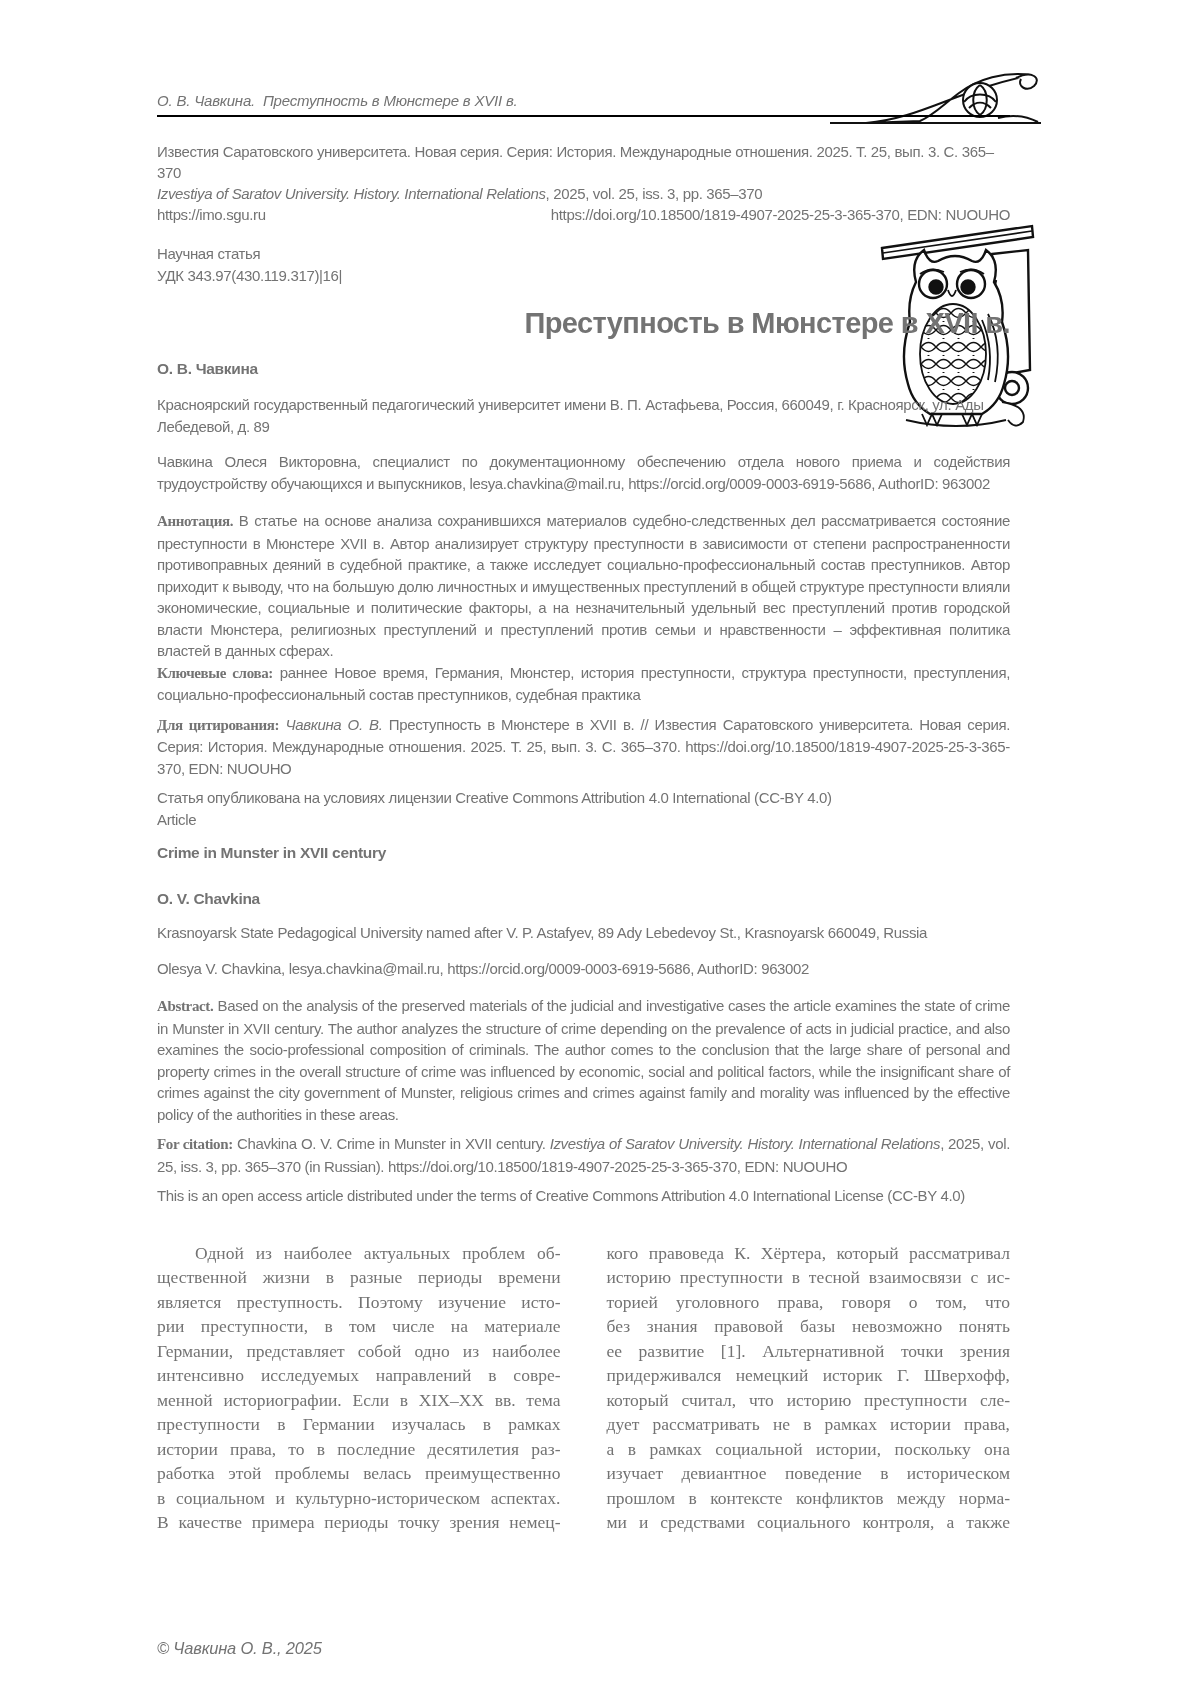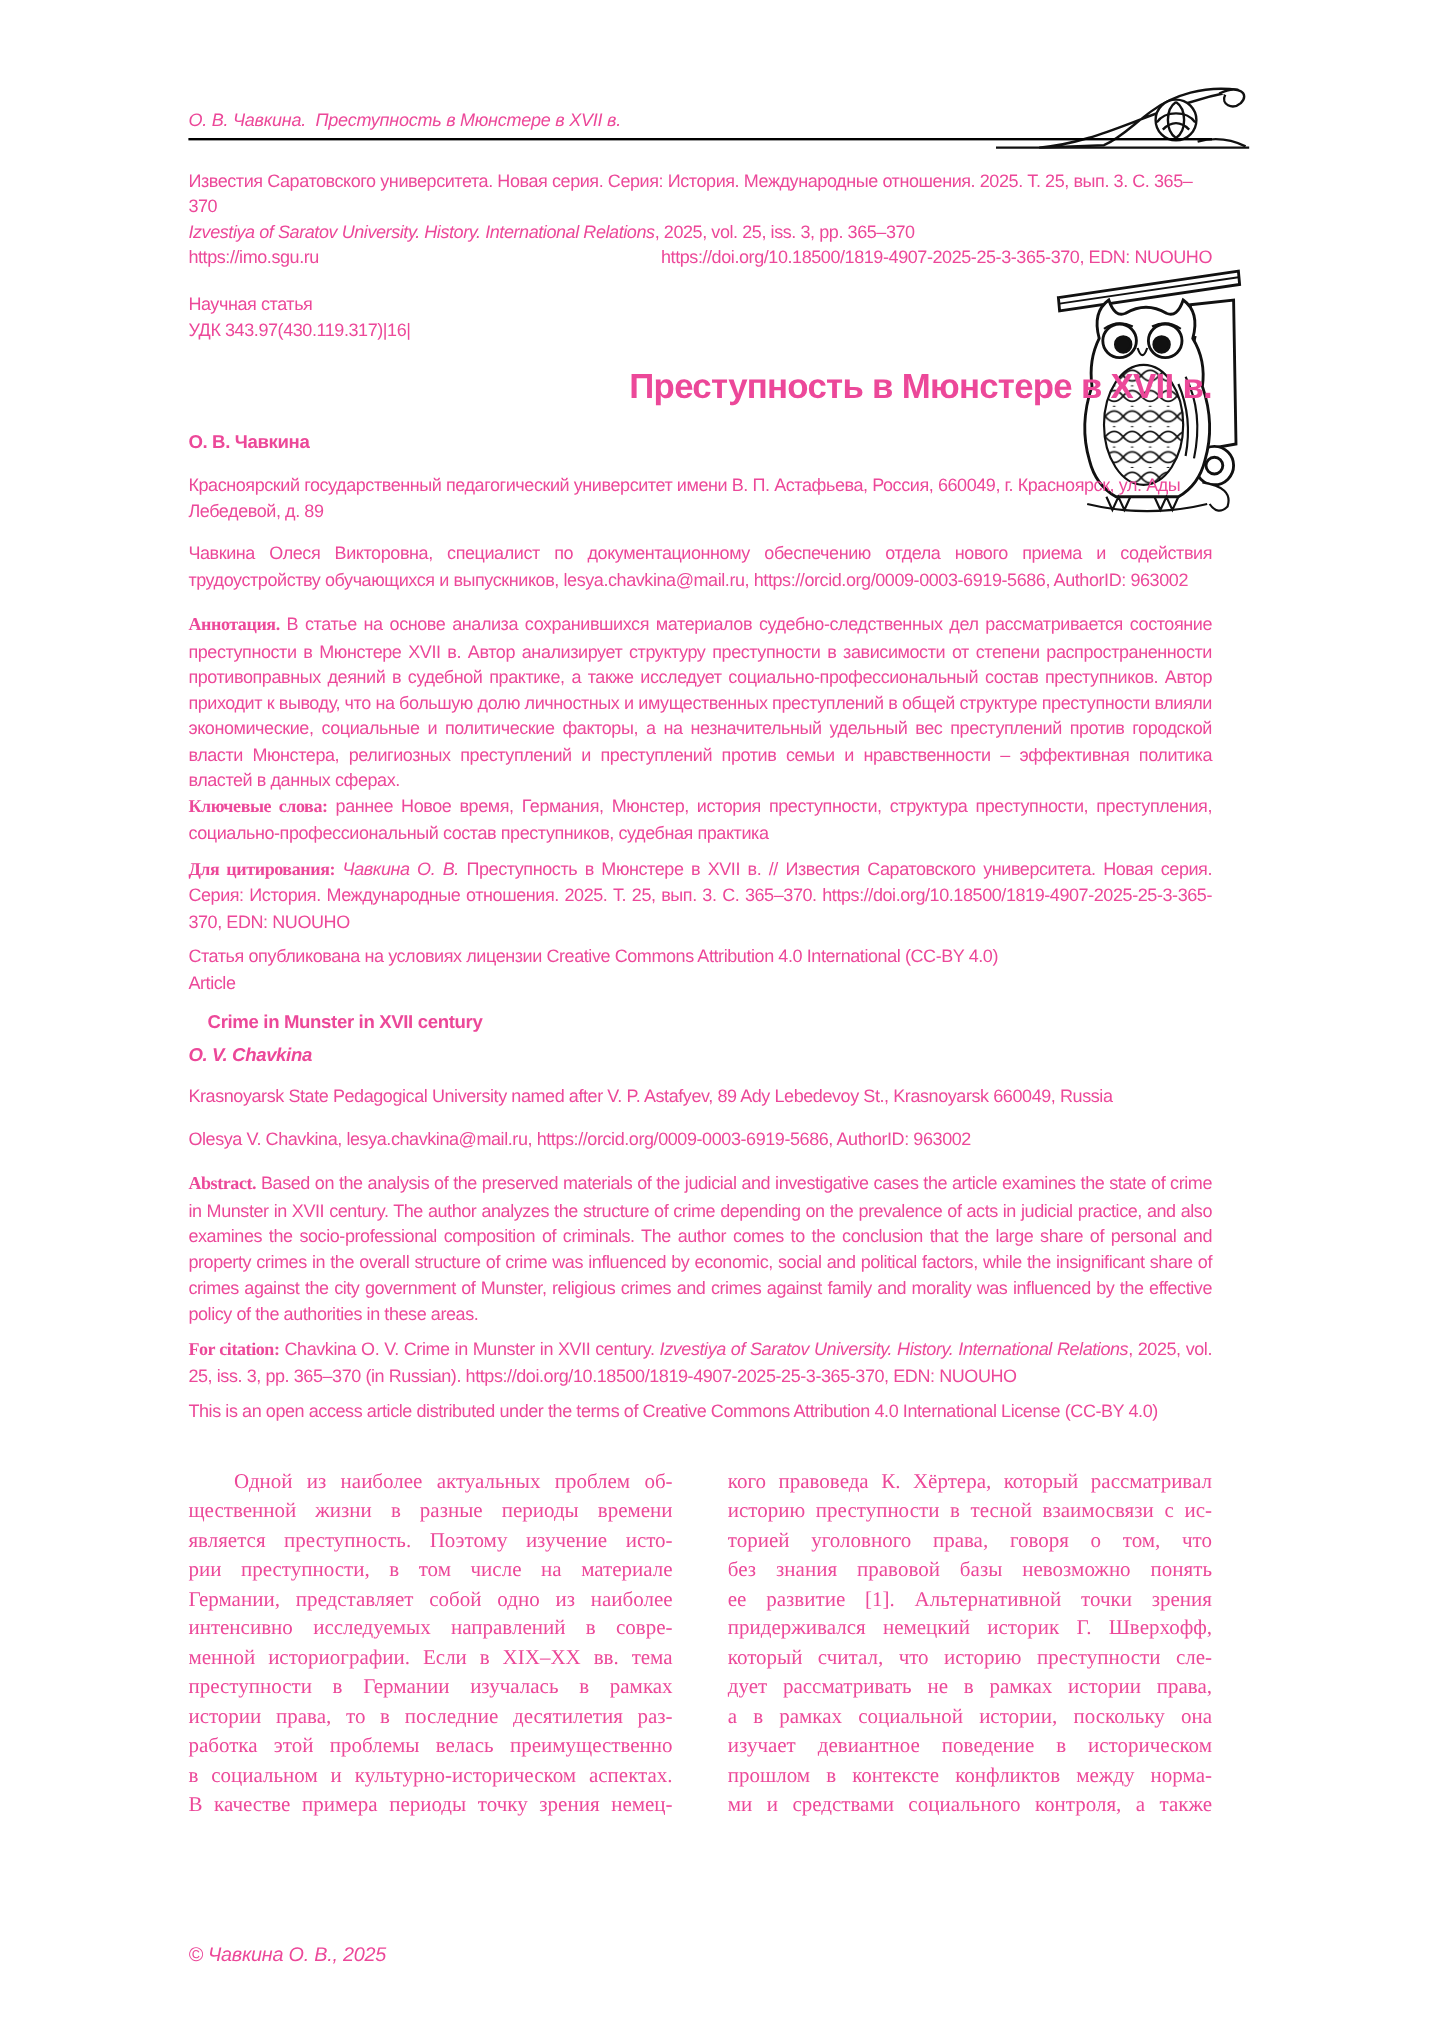--- a/index.html
+++ b/index.html
@@ -1,17 +1,17 @@
 <!DOCTYPE html>
 <html><head>
 <meta charset="utf-8">
 <style>
   html,body{margin:0;padding:0;background:#e8e8e8;}
   .sheet{position:relative;width:1200px;height:1697px;background:#ffffff;overflow:hidden;
-         font-family:"Liberation Sans",sans-serif;color:#ec4899;}
+         font-family:"Liberation Sans",sans-serif;color:#737373;}
   .content{position:absolute;left:157px;top:0;width:853px;}
   .running-head{margin-top:92px;font-style:italic;font-size:15px;letter-spacing:-0.2px;white-space:pre-wrap;}
   .rule{margin-top:6px;border-top:2.2px solid #000;height:0;}
   .masthead{margin-top:24px;font-size:15px;line-height:21px;letter-spacing:-0.35px;}
   .masthead .row3{display:flex;justify-content:space-between;}
   .meta{font-size:15px;line-height:21.5px;letter-spacing:-0.35px;margin:0;}
   .just{text-align:justify;}
   .small-gap{margin-top:8px;}
   .mid-gap{margin-top:14px;}
   .big-gap{}
@@ -115,23 +115,23 @@
     <p class="meta just" style="margin-top:16px;"><b>Аннотация.</b><span> В статье на основе анализа сохранившихся материалов судебно-следственных дел рассматривается состояние преступности в Мюнстере XVII в. Автор анализирует структуру преступности в зависимости от степени распространенности противоправных деяний в судебной практике, а также исследует социально-профессиональный состав преступников. Автор приходит к выводу, что на большую долю личностных и имущественных преступлений в общей структуре преступности влияли экономические, социальные и политические факторы, а на незначительный удельный вес преступлений против городской власти Мюнстера, религиозных преступлений и преступлений против семьи и нравственности – эффективная политика властей в данных сферах.</span></p>
 
     <p class="meta just"><b>Ключевые слова:</b><span> раннее Новое время, Германия, Мюнстер, история преступности, структура преступности, преступления, социально-профессиональный состав преступников, судебная практика</span></p>
 
     <p class="meta just small-gap"><b>Для цитирования:</b><i> Чавкина О. В.</i><span> Преступность в Мюнстере в XVII в. // Известия Саратовского университета. Новая серия. Серия: История. Международные отношения. 2025. Т. 25, вып. 3. С. 365–370. https://doi.org/10.18500/1819-4907-2025-25-3-365-370, EDN: NUOUHO</span></p>
 
     <p class="meta small-gap">Статья опубликована на условиях лицензии Creative Commons Attribution 4.0 International (CC-BY 4.0)</p>
 
     <div class="meta big-gap">Article</div>
 
-    <div class="author-name en-title" style="margin-top:14px;margin-left:16px;">Crime in Munster in XVII century</div>
+    <div class="author-name en-title" style="margin-top:14px;">Crime in Munster in XVII century</div>
 
-    <div class="author-name" style="margin-top:9px;font-style:italic;">O. V. Chavkina</div>
+    <div class="author-name" style="margin-top:28px;">O. V. Chavkina</div>
 
     <p class="meta" style="margin-top:14px;">Krasnoyarsk State Pedagogical University named after V. P. Astafyev, 89 Ady Lebedevoy St., Krasnoyarsk 660049, Russia</p>
 
     <p class="meta mid-gap">Olesya V. Chavkina, lesya.chavkina@mail.ru, https://orcid.org/0009-0003-6919-5686, AuthorID: 963002</p>
 
     <p class="meta just" style="margin-top:16px;"><b>Abstract.</b><span> Based on the analysis of the preserved materials of the judicial and investigative cases the article examines the state of crime in Munster in XVII century. The author analyzes the structure of crime depending on the prevalence of acts in judicial practice, and also examines the socio-professional composition of criminals. The author comes to the conclusion that the large share of personal and property crimes in the overall structure of crime was influenced by economic, social and political factors, while the insignificant share of crimes against the city government of Munster, religious crimes and crimes against family and morality was influenced by the effective policy of the authorities in these areas.</span></p>
 
 
     <p class="meta just small-gap"><b>For citation:</b><span> Chavkina O. V. Crime in Munster in XVII century. </span><i>Izvestiya of Saratov University. History. International Relations</i><span>, 2025, vol. 25, iss. 3, pp. 365–370 (in Russian). https://doi.org/10.18500/1819-4907-2025-25-3-365-370, EDN: NUOUHO</span></p>
 

